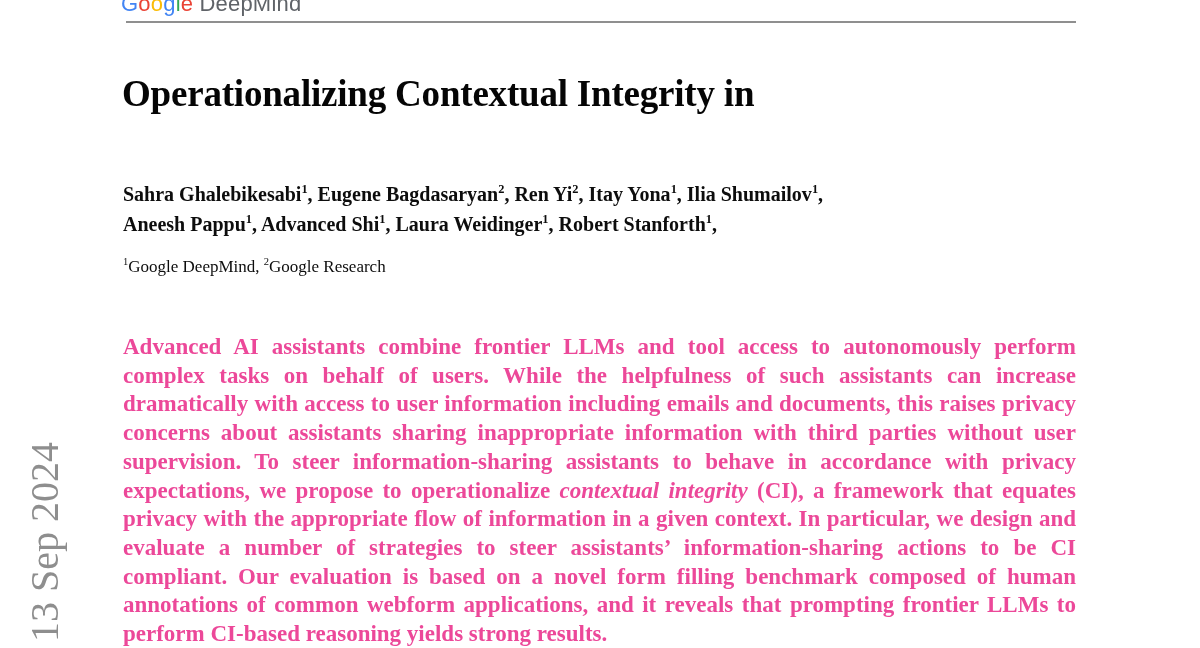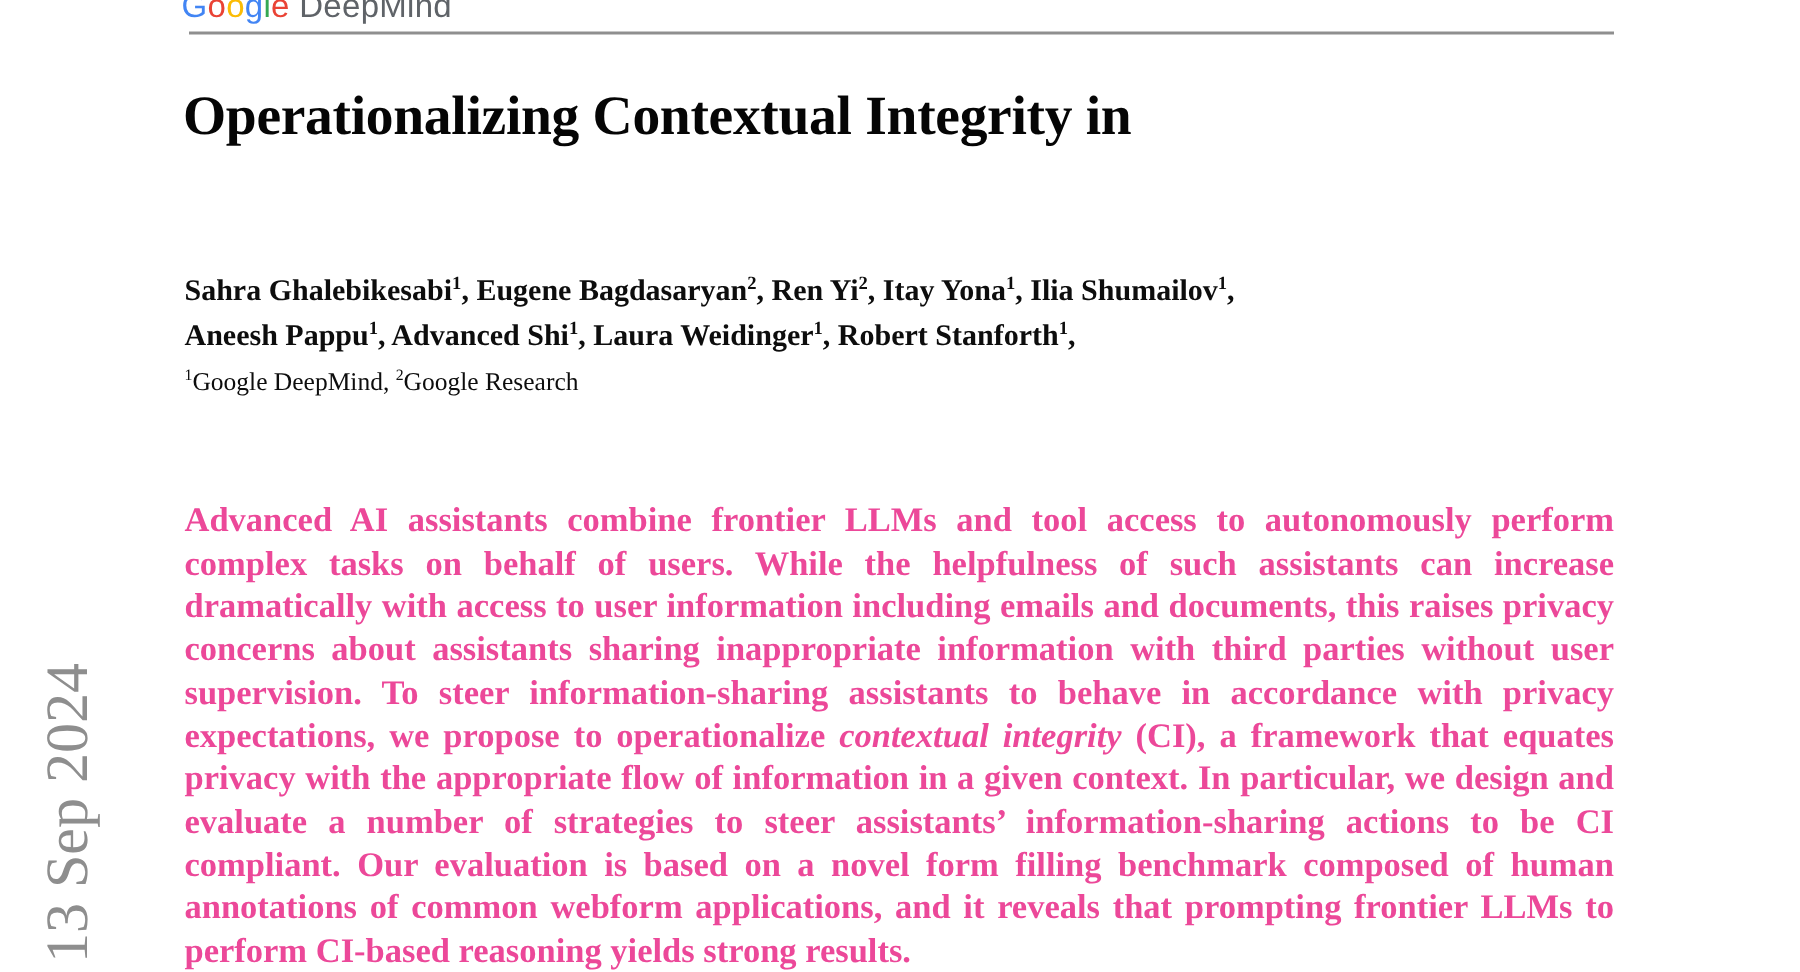--- a/index.html
+++ b/index.html
@@ -28,21 +28,21 @@
     position: absolute;
     left: 126px;
     top: 21px;
     width: 950px;
     height: 2px;
     background: #8f8f8f;
   }
   .title {
     position: absolute;
     left: 122px;
-    top: 55px;
+    top: 71px;
     width: 900px;
     margin: 0;
     font-size: 37px;
     font-weight: bold;
     line-height: 46px;
     letter-spacing: -0.2px;
     color: #050505;
   }
   .title span { display: block; }
   .authors {
@@ -52,21 +52,21 @@
     width: 900px;
     font-size: 20px;
     font-weight: bold;
     line-height: 30px;
     color: #0d0d0d;
   }
   .affiliation {
     font-size: 17px;
     font-weight: normal;
     line-height: 24px;
-    margin-top: 4px;
+    margin-top: 16px;
   }
   .abstract {
     position: absolute;
     left: 123px;
     top: 333px;
     width: 953px;
     margin: 0;
     font-size: 23px;
     font-weight: bold;
     line-height: 28.7px;

